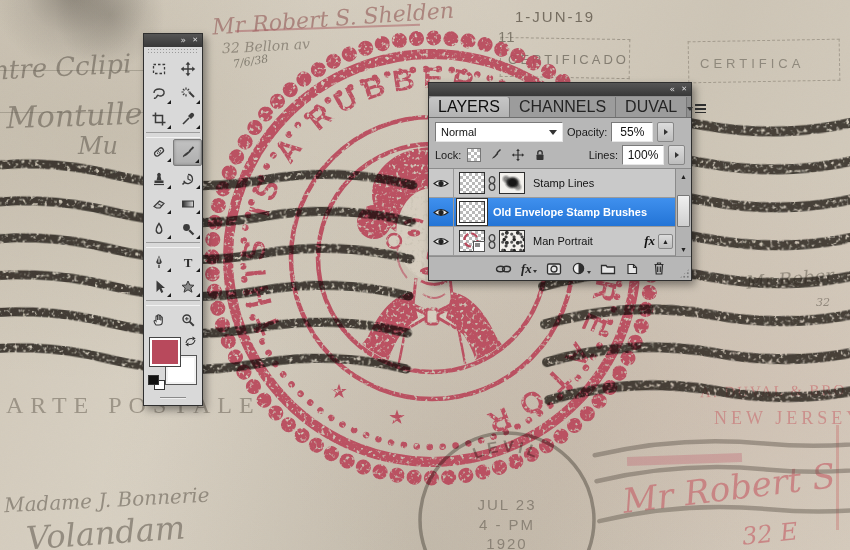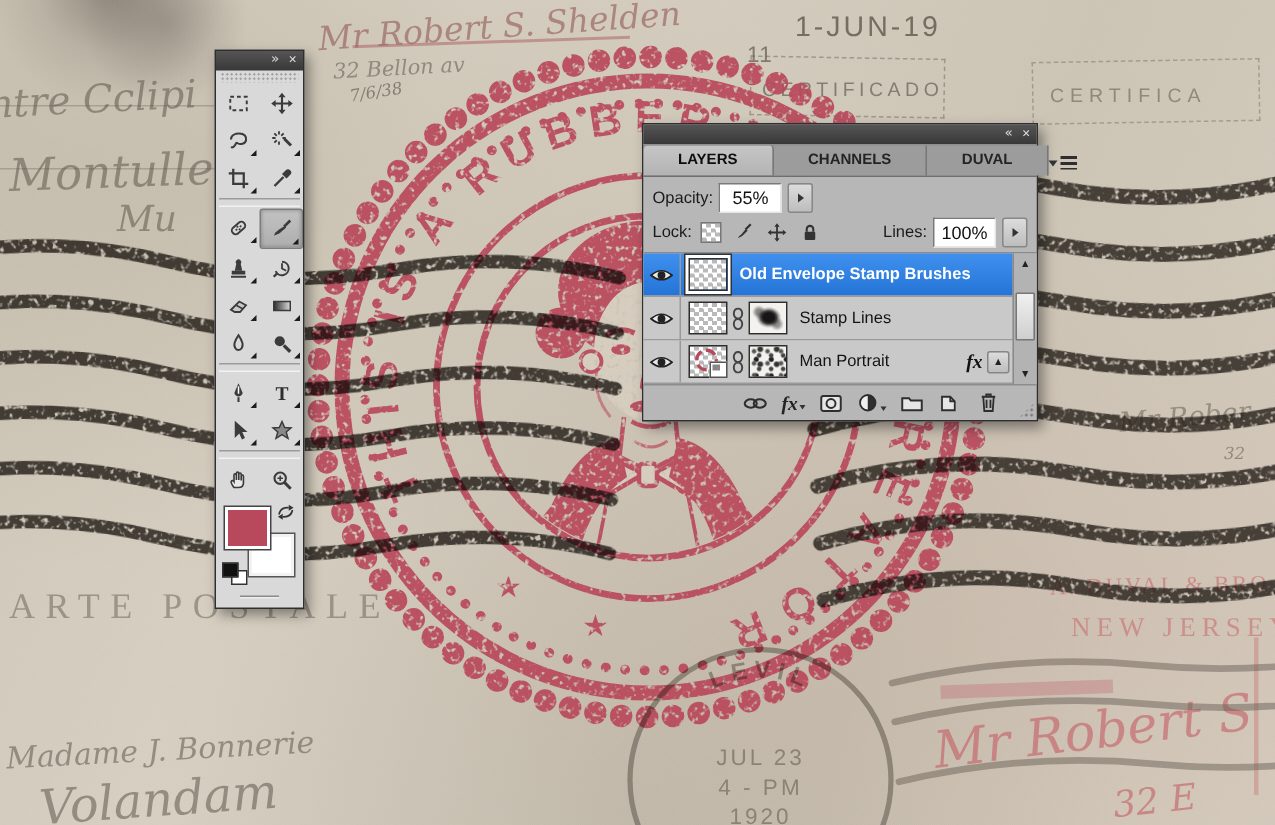--- a/index.html
+++ b/index.html
@@ -41,21 +41,21 @@
   .bg{position:absolute;left:22px;top:21px;width:26px;height:24px;background:#fff;border:2px solid #f2f2f2;outline:1px solid #555;z-index:1;}
   .mini{position:absolute;left:4px;top:40px;width:16px;height:14px;}
   .mini .mw{position:absolute;left:6px;top:5px;width:9px;height:8px;background:#fff;border:1px solid #333;}
   .mini .mb{position:absolute;left:0;top:0;width:9px;height:8px;background:#111;border:1px solid #333;z-index:2;}
   .swap{position:absolute;right:5px;top:1px;}
   .endline{height:14px;display:flex;align-items:center;justify-content:center;}
   .endline div{width:26px;height:0;border-top:1px solid #8a8a8a;border-bottom:1px solid #eee;}
   
   #layers{left:428px;top:82px;width:262px;}
   .tabs{height:21px;background:#8f8f8f;display:flex;align-items:flex-end;border-bottom:1px solid #6e6e6e;}
-  .tab{height:20px;line-height:20px;padding:0 23px;font-size:10px;font-weight:bold;color:#242424;background:#9c9c9c;border-right:1px solid #777;cursor:pointer;}
+  .tab{height:20px;line-height:20px;padding:0 9px;font-size:16px;font-weight:normal;color:#242424;background:#9c9c9c;border-right:1px solid #777;cursor:pointer;}
   .tab.active{background:linear-gradient(#c6c6c6,#b3b3b3);color:#0d0d0d;border-top-right-radius:3px;border-top-left-radius:3px;}
   .tabmenu{margin-left:auto;display:flex;align-items:center;gap:2px;padding:0 5px 4px 0;cursor:pointer;}
   .bars{width:11px;height:9px;background:repeating-linear-gradient(#2e2e2e 0 2px,transparent 2px 4px);}
   .ctl{display:flex;align-items:center;padding:4px 6px 3px 6px;gap:4px;background:#b7b7b7;}
   .ctl .lbl{font-size:11px;color:#1b1b1b;}
   .dd{width:116px;height:18px;display:flex;align-items:center;justify-content:space-between;padding:0 5px;font-size:11px;color:#111;cursor:pointer;}
   .valbox{width:40px;height:18px;font-size:12px;color:#111;display:flex;align-items:center;justify-content:center;}
   .spin{width:15px;height:18px;display:flex;align-items:center;justify-content:center;cursor:pointer;}
   .lockicons{display:flex;align-items:center;gap:5px;}
   .lockbtn{width:17px;height:16px;display:flex;align-items:center;justify-content:center;cursor:pointer;}
@@ -101,21 +101,21 @@
   <div class="bgt script" style="left:-8px;top:52px;font-size:26px;transform:rotate(-3deg)">ntre Cclipi</div>
   <div class="bgt script" style="left:6px;top:98px;font-size:30px;transform:rotate(-2deg)">Montulle</div>
   <div class="bgt script" style="left:78px;top:132px;font-size:24px">Mu</div>
   <div class="bgt script" style="left:233px;top:55px;font-size:11px;transform:rotate(-9deg);color:rgba(80,76,66,.6)">7/6/38</div>
   <div class="bgt" style="left:212px;top:6px;font-size:22px;font-family:'DejaVu Serif',serif;font-style:italic;color:rgba(150,95,92,.65);transform:rotate(-4deg)">Mr Robert S. Shelden</div>
   <div class="bgt script" style="left:222px;top:38px;font-size:14px;transform:rotate(-3deg)">32 Bellon av</div>
   <div class="rule" style="left:235px;top:27px;width:185px;height:2px;background:rgba(170,90,95,.5);transform:rotate(-2deg)"></div>
   <div class="rule" style="left:0;top:70px;width:150px"></div>
   <div class="rule" style="left:0;top:112px;width:160px"></div>
   <div class="bgt" style="left:498px;top:28px;font-size:15px;color:rgba(85,78,66,.65);letter-spacing:1px">11</div>
-  <div class="bgt" style="left:530px;top:8px;font-size:19px;color:rgba(85,78,66,.75);letter-spacing:2px">1-JUN-19</div>
+  <div class="bgt" style="left:515px;top:8px;font-size:15px;color:rgba(85,78,66,.75);letter-spacing:2px">1-JUN-19</div>
   <div class="bgt" style="left:500px;top:38px;width:128px;height:38px;border:1px dashed rgba(85,78,66,.4);transform:rotate(1deg)"></div>
   <div class="bgt" style="left:508px;top:52px;font-size:13px;color:rgba(80,75,65,.6);letter-spacing:3px">CERTIFICADO</div>
   <div class="bgt" style="left:688px;top:40px;width:150px;height:40px;border:1px dashed rgba(85,78,66,.35);transform:rotate(-1deg)"></div>
   <div class="bgt" style="left:700px;top:56px;font-size:13px;color:rgba(80,75,65,.5);letter-spacing:4px">CERTIFICA</div>
   <div class="bgt script" style="left:746px;top:268px;font-size:18px;transform:rotate(-5deg);color:rgba(92,86,74,.5)">Mr Rober</div>
   <div class="bgt script" style="left:816px;top:296px;font-size:11px;color:rgba(92,86,74,.55)">32</div>
   <div class="bgt press" style="left:6px;top:392px;font-size:24px;letter-spacing:7px">ARTE  POSTALE</div>
   <div class="bgt script" style="left:4px;top:488px;font-size:20px;transform:rotate(-3deg)">Madame   J. Bonnerie</div>
   <div class="bgt script" style="left:26px;top:514px;font-size:32px;transform:rotate(-4deg)">Volandam</div>
   <div class="bgt" style="left:700px;top:383px;font-size:15px;font-family:'Liberation Serif',serif;color:rgba(200,92,98,.55);letter-spacing:2px;transform:rotate(-1deg)">A. DUVAL &amp; BRO</div>
@@ -392,20 +392,24 @@
     <div class="tabs">
       <div class="tab active">LAYERS</div>
       <div class="tab">CHANNELS</div>
       <div class="tab">DUVAL</div>
       <div class="tabmenu">
           <span class="tri-d" style="border-top-width:4px;border-left-width:3px;border-right-width:3px"></span>
           <span class="bars"></span>
         </div>
     </div>
     <div class="ctl">
+      <div class="dd sunken">
+          <span>Normal</span>
+          <span class="tri-d"></span>
+        </div>
       <span class="lbl" style="margin-left:0">Opacity:</span>
       <div class="valbox sunken">55%</div>
       <div class="spin btn3d">
           <span class="tri-r" style="border-top-width:3.5px;border-bottom-width:3.5px;border-left-width:4.5px"></span>
         </div>
     </div>
     <div class="ctl" style="padding-top:0">
       <span class="lbl">Lock:</span>
       <div class="lockicons">
         <span class="lockbtn">
@@ -432,49 +436,49 @@
       </div>
       <span class="lbl" style="margin-left:auto">Lines:</span>
       <div class="valbox sunken">100%</div>
       <div class="spin btn3d">
           <span class="tri-r" style="border-top-width:3.5px;border-bottom-width:3.5px;border-left-width:4.5px"></span>
         </div>
     </div>
     <div class="rows">
       <div class="rowswrap">
 
-        <div class="lrow sel">
-          <div class="eyec">
-              <svg class="ic" width="16" height="11" viewBox="0 0 16 11">
-                <path d="M1 5.5 Q8 -0.5 15 5.5 Q8 11.5 1 5.5 Z" fill="#e9e9e9" stroke="#222" stroke-width="1.1"></path>
-                <circle cx="8" cy="5.5" r="2.6" fill="#222"></circle>
-              </svg>
-            </div>
-          <div class="thumb selth checker"></div>
-          <span class="lname">Old Envelope Stamp Brushes</span>
-        </div>
-
         <div class="lrow">
           <div class="eyec">
               <svg class="ic" width="16" height="11" viewBox="0 0 16 11">
                 <path d="M1 5.5 Q8 -0.5 15 5.5 Q8 11.5 1 5.5 Z" fill="#e9e9e9" stroke="#222" stroke-width="1.1"></path>
                 <circle cx="8" cy="5.5" r="2.6" fill="#222"></circle>
               </svg>
             </div>
           <div class="thumb checker"></div>
           <span class="linkic">
               <svg class="ic" width="8" height="15" viewBox="0 0 8 15">
                 <ellipse cx="4" cy="4" rx="2.8" ry="3.4" fill="none" stroke="#444" stroke-width="1.3"></ellipse>
                 <ellipse cx="4" cy="11" rx="2.8" ry="3.4" fill="none" stroke="#444" stroke-width="1.3"></ellipse>
               </svg>
             </span>
           <div class="maskth">
               <div class="blob"></div>
             </div>
           <span class="lname">Stamp Lines</span>
+        </div>
+
+        <div class="lrow sel">
+          <div class="eyec">
+              <svg class="ic" width="16" height="11" viewBox="0 0 16 11">
+                <path d="M1 5.5 Q8 -0.5 15 5.5 Q8 11.5 1 5.5 Z" fill="#e9e9e9" stroke="#222" stroke-width="1.1"></path>
+                <circle cx="8" cy="5.5" r="2.6" fill="#222"></circle>
+              </svg>
+            </div>
+          <div class="thumb selth checker"></div>
+          <span class="lname">Old Envelope Stamp Brushes</span>
         </div>
 
         <div class="lrow">
           <div class="eyec">
               <svg class="ic" width="16" height="11" viewBox="0 0 16 11">
                 <path d="M1 5.5 Q8 -0.5 15 5.5 Q8 11.5 1 5.5 Z" fill="#e9e9e9" stroke="#222" stroke-width="1.1"></path>
                 <circle cx="8" cy="5.5" r="2.6" fill="#222"></circle>
               </svg>
             </div>
           <div class="thumb checker">

